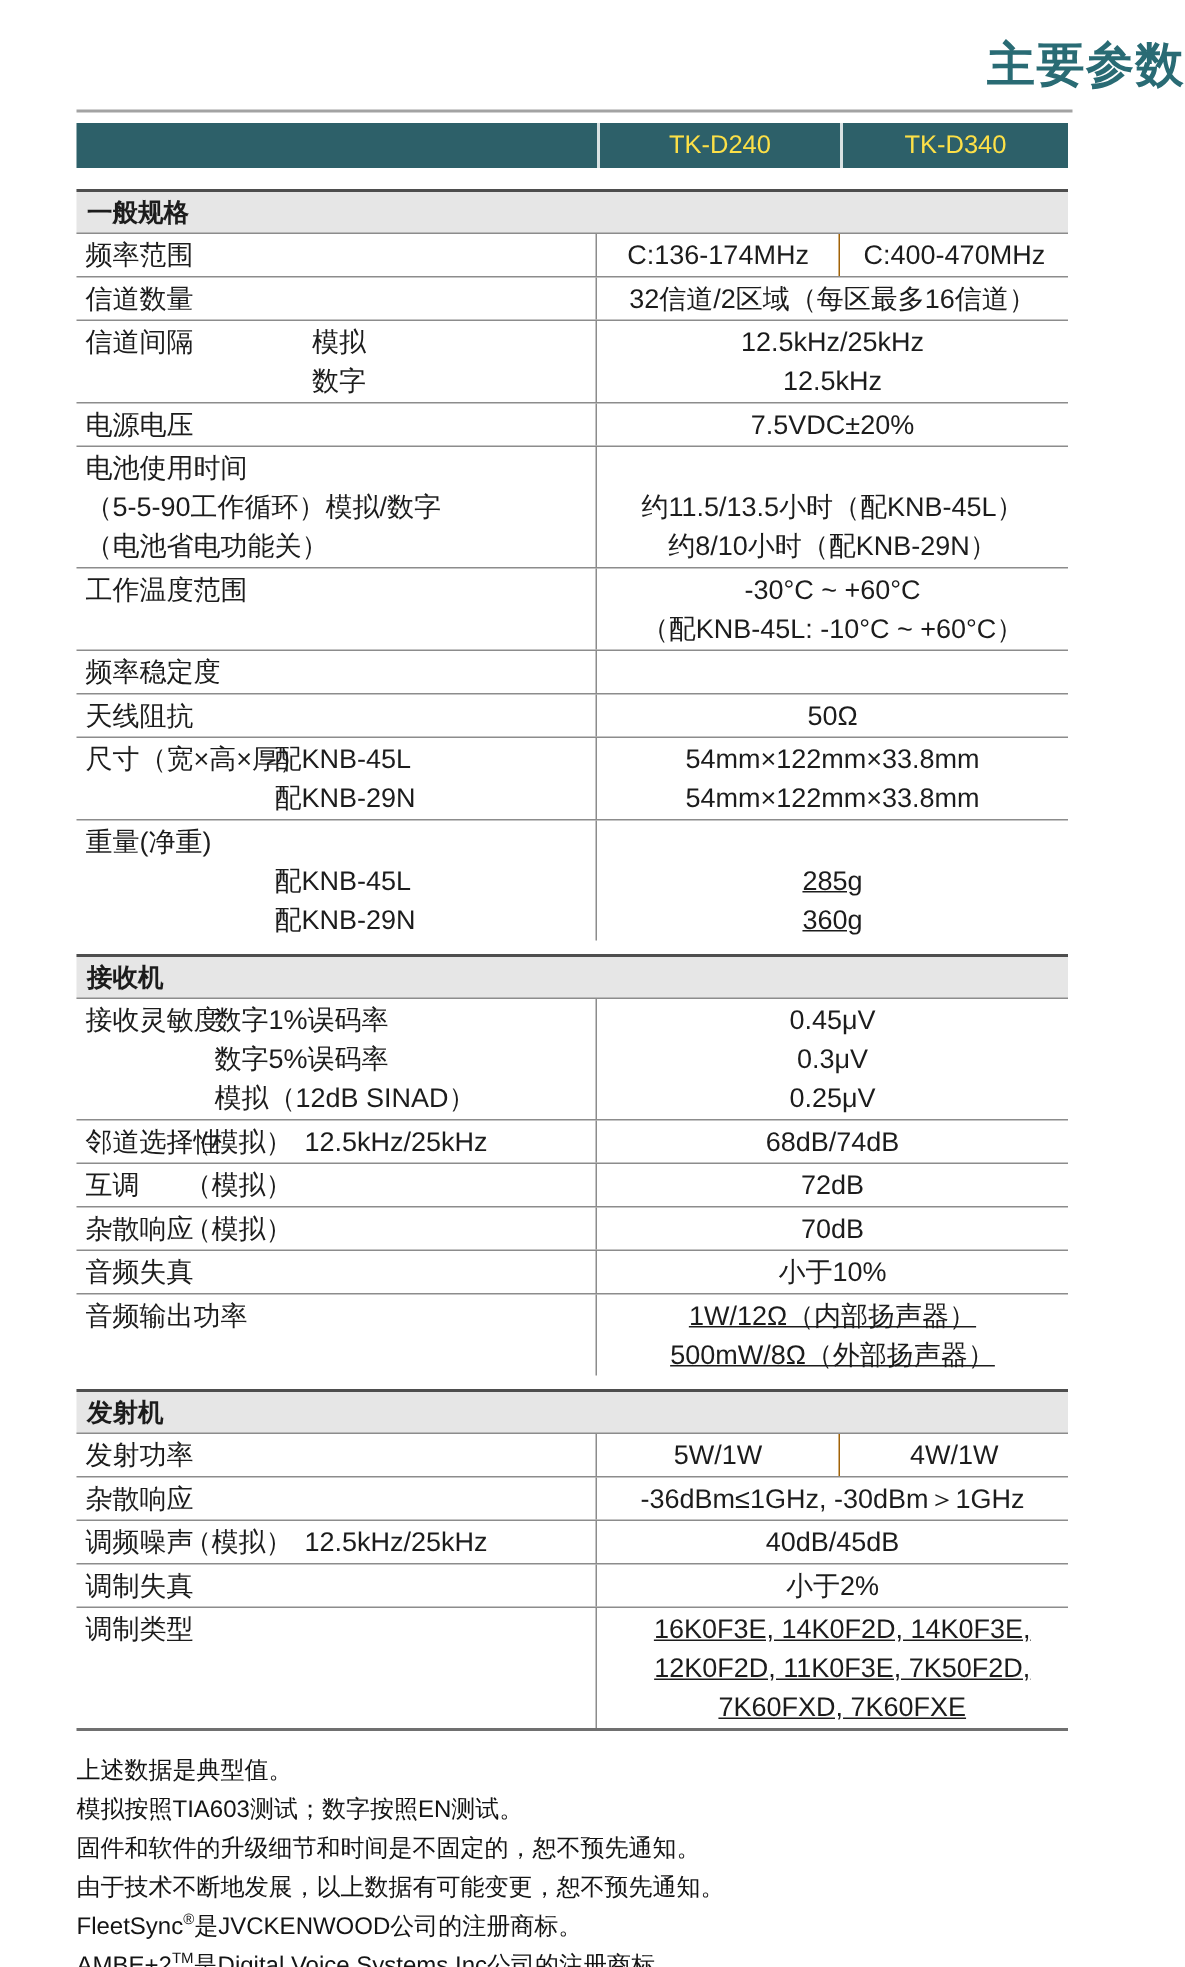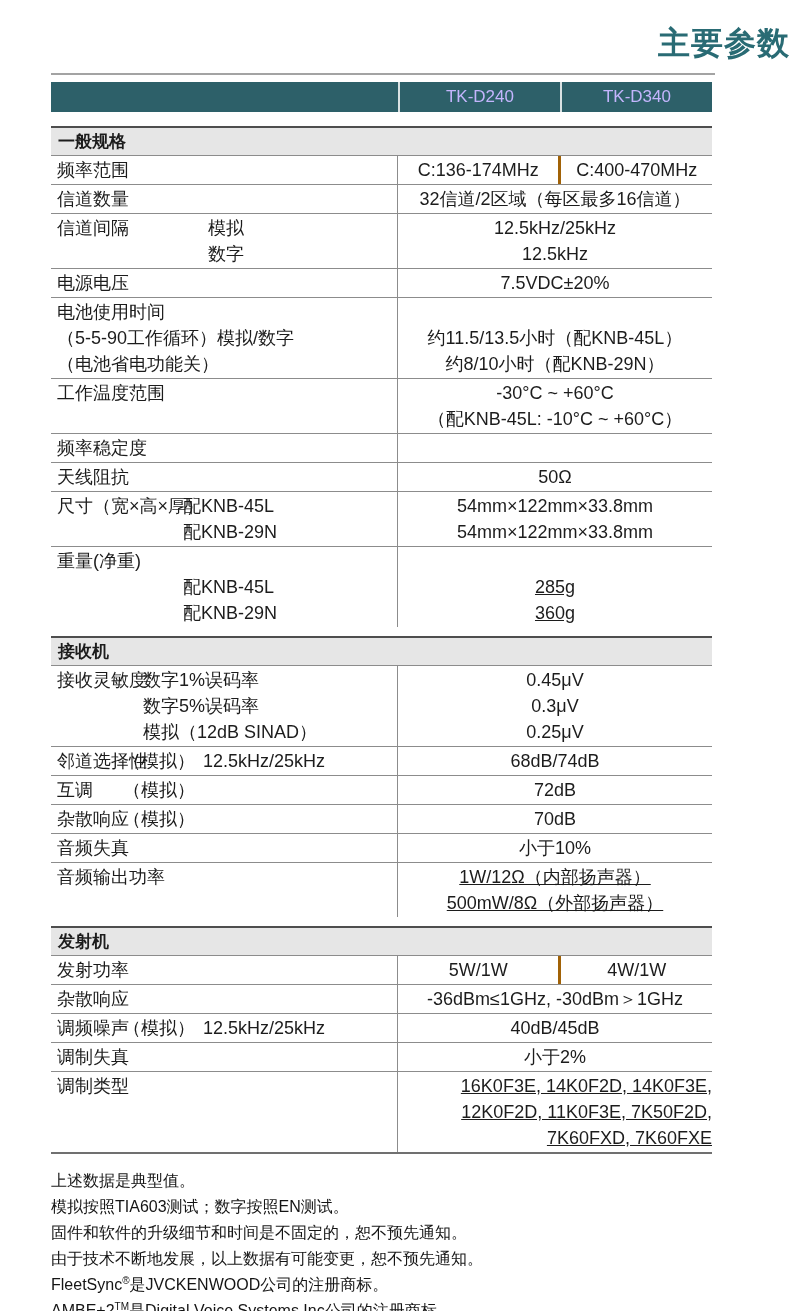--- a/index.html
+++ b/index.html
@@ -14,21 +14,21 @@
     color:var(--title-color,#296b74);letter-spacing:1px;
   }
   .toprule{margin:10px 0 0 51px;width:664px;height:2px;background:#a3a3a3;}
   .thead{
     display:flex;margin:7px 0 0 51px;width:661px;height:30px;
     background:var(--teal,#2d6069);box-sizing:border-box;
   }
   .hspacer{width:347px;}
   .hcol{
     flex:152 0 0;display:flex;align-items:center;justify-content:center;
-    color:#c4b5fd;font-size:17px;border-left:2px solid #d9e2e3;box-sizing:border-box;
+    color:#fde047;font-size:17px;border-left:2px solid #d9e2e3;box-sizing:border-box;
   }
   .hcol.first{flex:162 0 0;}
   #sections{margin-left:51px;width:661px;}
   .section-block{margin-top:14px;}
   .section-block + .section-block{margin-top:9px;}
   .section-header{
     background:var(--section-bg,#e6e6e6);
     border-top:2px solid #4e4e4e;border-bottom:1px solid #8c8c8c;
     font-weight:bold;font-size:17px;height:27px;line-height:27px;padding-left:7px;
   }
@@ -40,26 +40,26 @@
     padding:1px 0;
   }
   .lline{position:relative;height:26px;}
   .seg{position:absolute;top:0;line-height:26px;white-space:nowrap;}
   .vcell{
     flex:1;padding:1px 0;display:flex;flex-direction:column;justify-content:center;
     box-sizing:border-box;
   }
   .vcell.split{flex-direction:row;padding:0;align-items:stretch;}
   .vline{height:26px;line-height:26px;text-align:center;white-space:nowrap;}
-  .vline.left{text-align:right;padding-left:13px;}
+  .vline.left{text-align:center;padding-left:13px;}
   .vcol{
     flex:152 0 0;display:flex;align-items:center;justify-content:center;
     box-sizing:border-box;
   }
-  .vcol.first{flex:162 0 0;border-right:3px solid #a16207;}
+  .vcol.first{flex:162 0 0;border-right:1px solid #a16207;}
   #footnotes{margin:14px 0 0 51px;font-size:16px;color:#141414;}
   .fnote{line-height:26px;}
   sup{font-size:10px;line-height:0;vertical-align:super;}
 </style>
 </head>
 <body>
 
 <div class="title">主要参数</div>
 <div class="toprule"></div>
 

